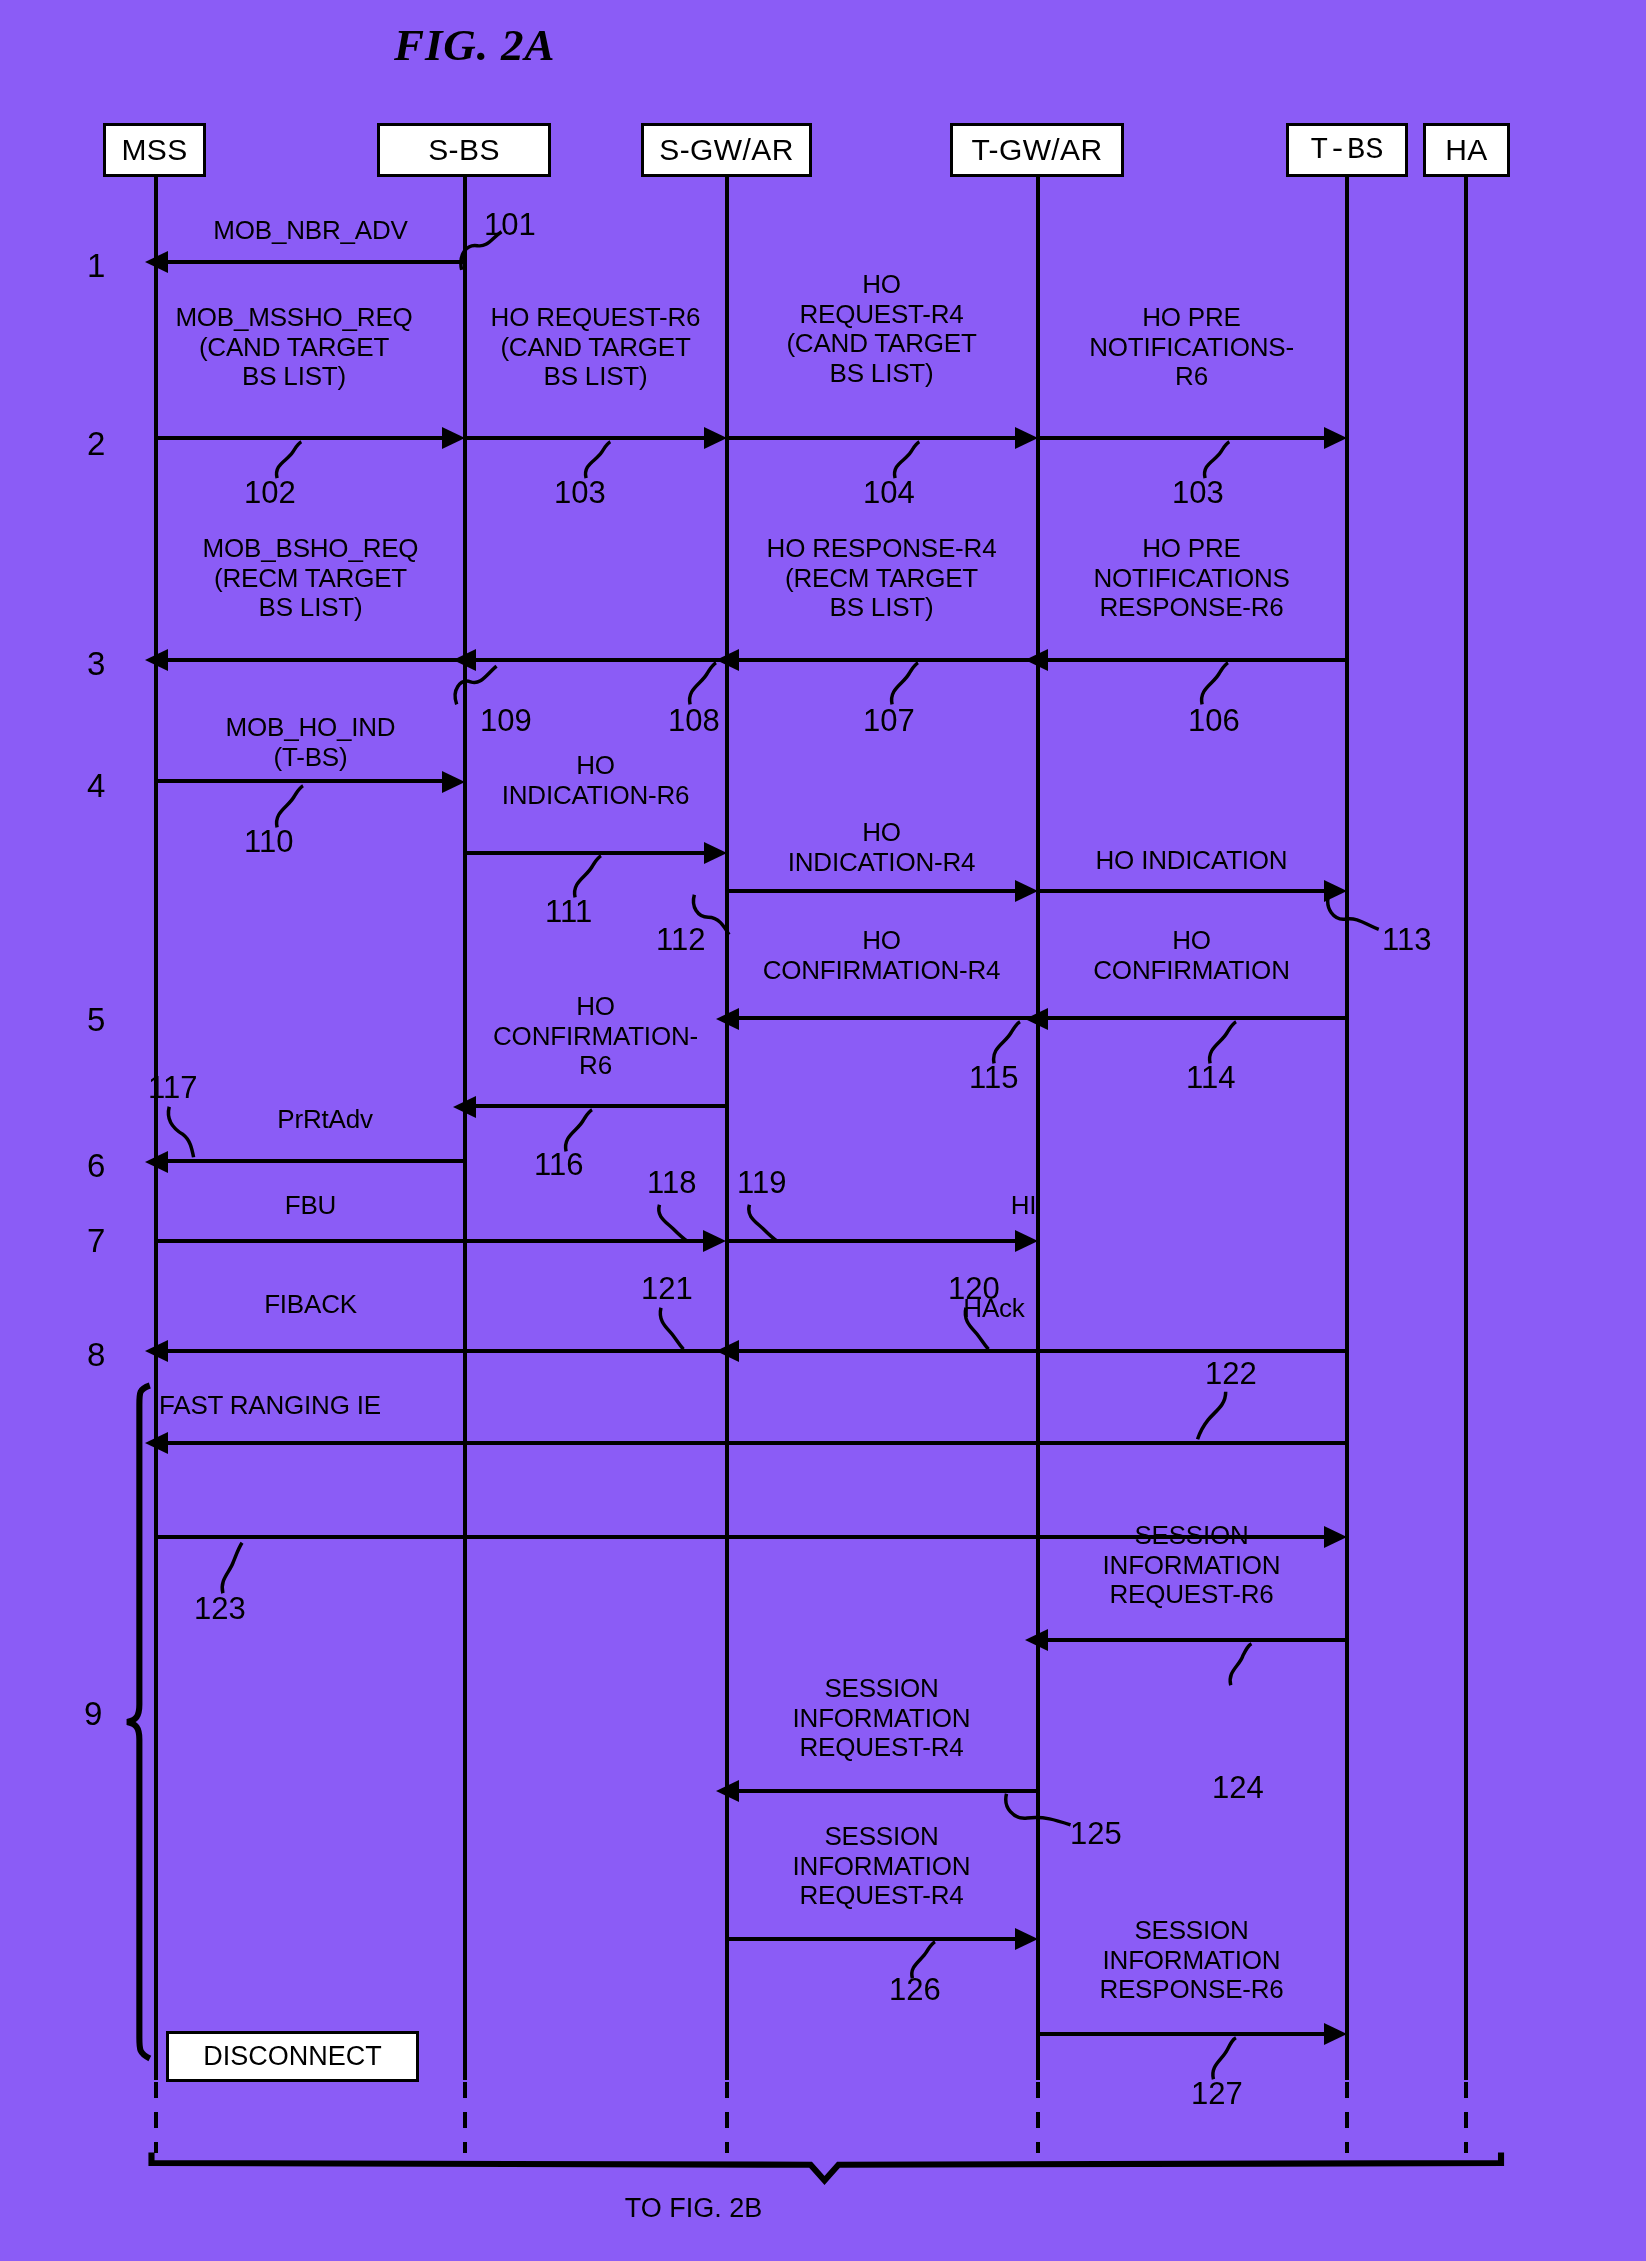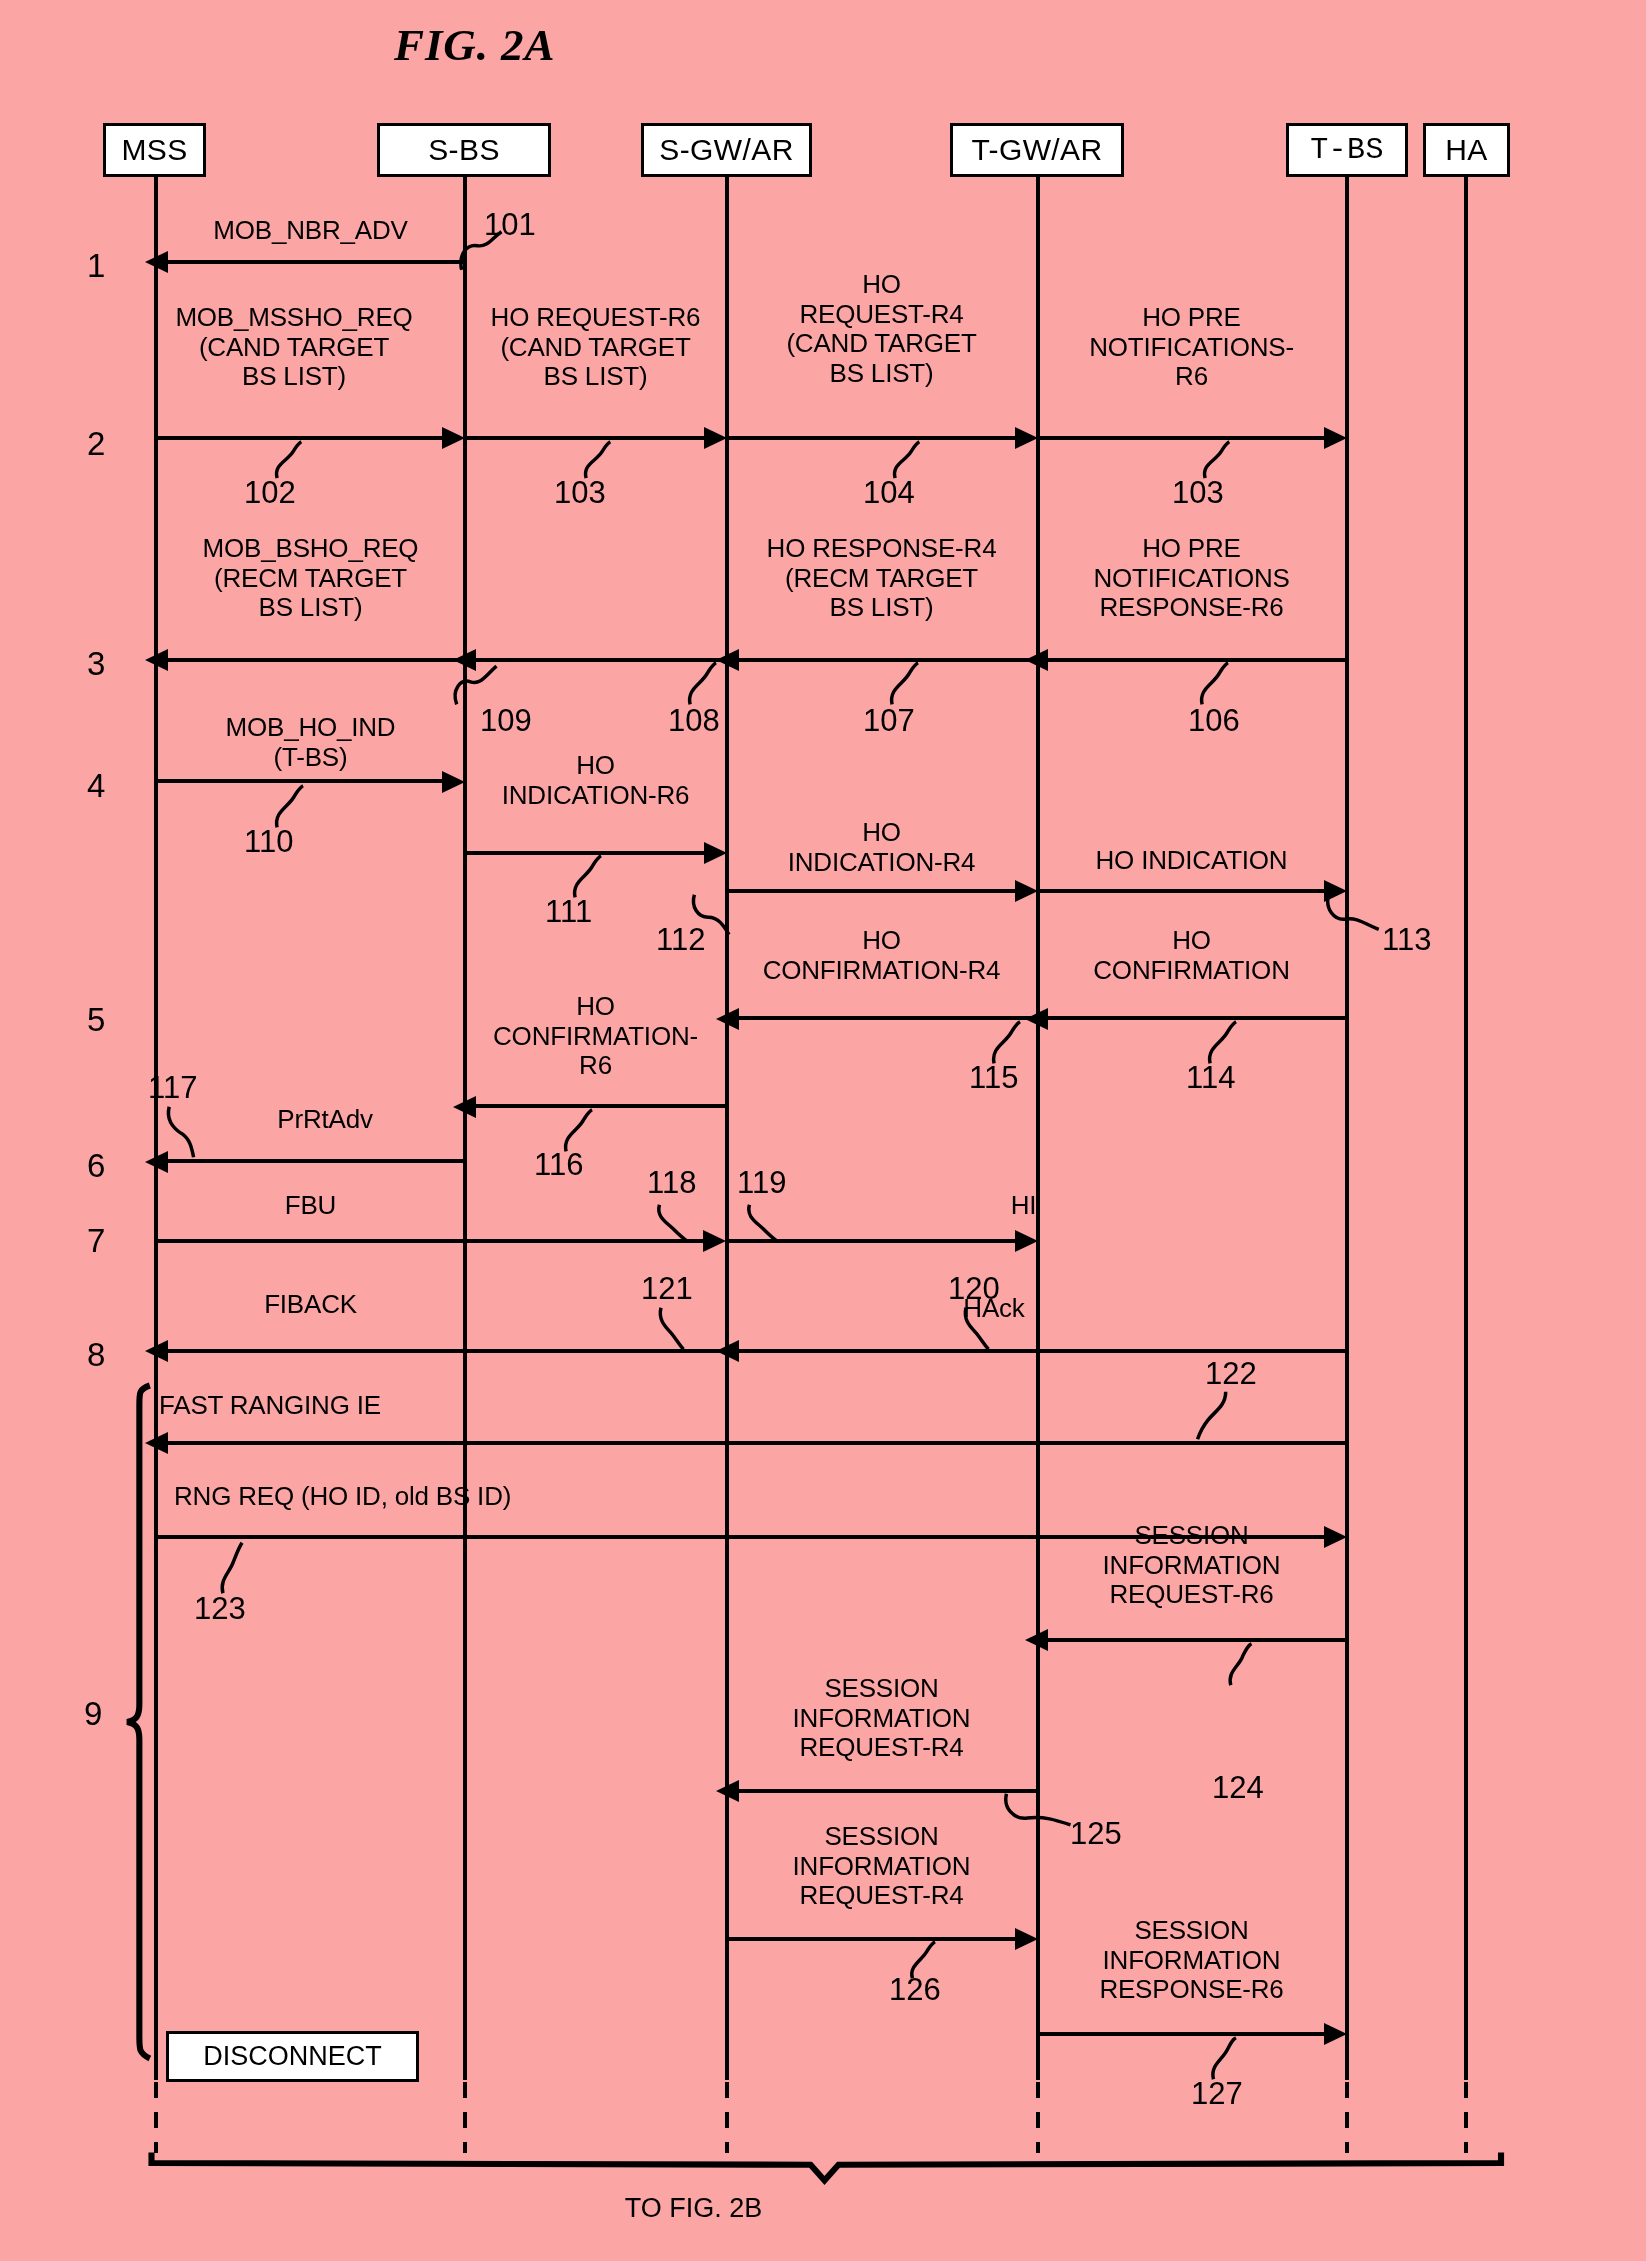--- a/index.html
+++ b/index.html
@@ -8,21 +8,21 @@
     background: #ffffff;
   }
   body {
     font-family: "Liberation Sans", sans-serif;
     color: #000;
   }
   #page {
     position: relative;
     width: 1647px;
     height: 2261px;
-    background: #fca5a5;
+    background: #8b5cf6;
     overflow: hidden;
   }
   
   .fig-title {
     position: absolute;
     font-family: "Liberation Serif", serif;
     font-style: italic;
     font-weight: bold;
     font-size: 45px;
     letter-spacing: 0.9px;
@@ -339,21 +339,20 @@
   </svg>
 
   <div class="msg-label" style="left:159px; top:1391px; width:303px; text-align:left;">FAST RANGING IE</div>
   <div class="msg" style="left:167px; top:1441px; width:1179px;"></div>
   <div class="arrowhead arrow-left" style="left:145px; top:1432px;"></div>
   <div class="ref-num" style="left:1205px; top:1356px;">122</div>
   <svg class="leader" style="left:1187px; top:1390px;" width="51" height="51" viewBox="0 0 58 58">
     <path d="M44 2 C44 18 32 24 24 34 C16 44 14 50 12 56" fill="none" stroke="#000" stroke-width="4"></path>
   </svg>
 
-  <div class="msg-label" style="left:174px; top:1482px; width:663px; text-align:left;">RNG REQ (HO ID, old BS ID)</div>
   <div class="msg" style="left:156px; top:1535px; width:1168px;"></div>
   <div class="arrowhead arrow-right" style="left:1324px; top:1526px;"></div>
   <div class="ref-num" style="left:194px; top:1591px;">123</div>
   <svg class="leader" style="left:200px; top:1541px;" width="51" height="54" viewBox="0 0 58 62">
     <path d="M26 60 C22 44 34 36 38 24 C42 14 44 8 48 2" fill="none" stroke="#000" stroke-width="4"></path>
   </svg>
 
   <div class="msg-label" style="left:1040px; top:1521px; width:303px;">SESSION
 INFORMATION
 REQUEST-R6</div>

